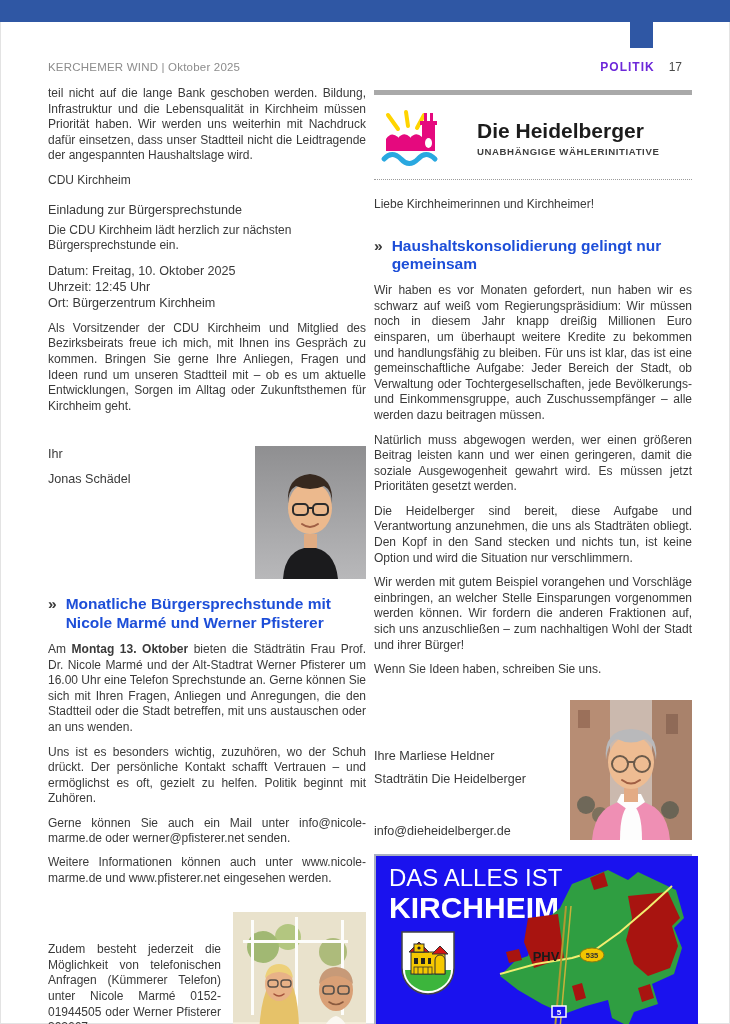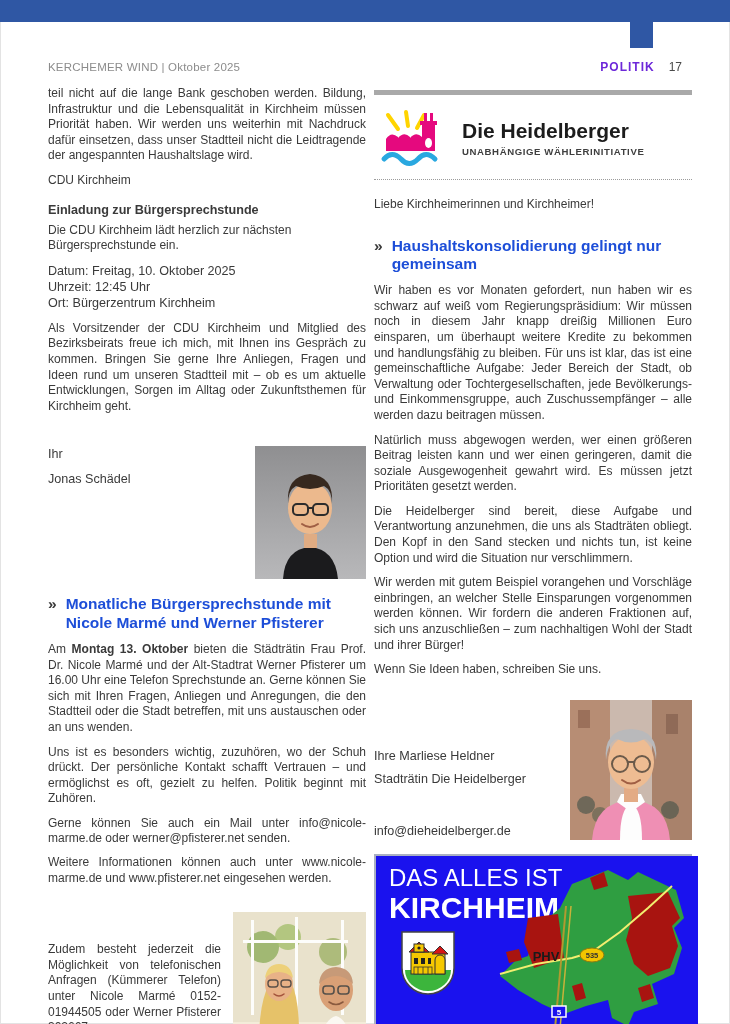--- a/index.html
+++ b/index.html
@@ -13,35 +13,35 @@
   .section-name{font-size:12px;font-weight:bold;color:#6d28d9;letter-spacing:1px;}
   .page-num{font-size:12px;color:#4a4a4a;}
 
   .col{position:absolute;top:86px;width:318px;}
   .col-left{left:48px;}
   .col-right{left:374px;}
 
   p,.para{font-size:12px;line-height:1.3;margin:0 0 9px 0;text-align:justify;}
   .noj{text-align:left;}
   .meta-line{font-size:12.6px;line-height:1.3;text-align:left;}
-  .subhead{font-size:12.6px;font-weight:bold;margin:14px 0 6px 0;}
+  .subhead{font-size:12.6px;font-weight:normal;margin:14px 0 6px 0;}
   .h2row{display:flex;gap:9px;margin:16px 0 10px 0;}
   .h2marker{font-size:15.5px;font-weight:bold;line-height:1.18;color:#3a3a3a;}
   .h2text{font-size:15.5px;font-weight:bold;line-height:1.18;color:#1d4ed8;}
 
   .sig-row{display:flex;justify-content:space-between;margin-top:32px;}
   .sig-text{font-size:12.6px;line-height:1.3;}
   .sig-text .who{margin-top:8px;}
   .photo{display:block;flex:none;}
 
   .bottom-row{display:flex;gap:12px;margin-top:26px;}
   .bottom-text{width:173px;margin-top:30px;}
 
   .graybar{height:5px;background:#a9a9a9;margin:4px 0 12px 0;}
-  .logo-block{display:flex;align-items:center;gap:8px;padding:2px 0 12px 2px;border-bottom:1px dotted #9b9b9b;}
+  .logo-block{display:flex;align-items:center;gap:23px;padding:2px 0 12px 2px;border-bottom:1px dotted #9b9b9b;}
   .logo-words .t1{font-size:21px;font-weight:bold;color:#1c1c1c;line-height:1.1;}
   .logo-words .t2{font-size:9.6px;font-weight:bold;color:#3f3f3f;letter-spacing:.6px;margin-top:3px;}
   .salutation{margin-top:17px;margin-bottom:4px;text-align:left;}
 
   .closing-row{display:flex;justify-content:space-between;margin-top:22px;align-items:flex-end;}
   .closing-text div{font-size:12.6px;line-height:1.3;}
   .closing-text .role{margin-top:7px;}
   .closing-text .email{margin-top:36px;}
 
   .banner{margin-top:14px;border:2px solid #aab0c2;line-height:0;}

